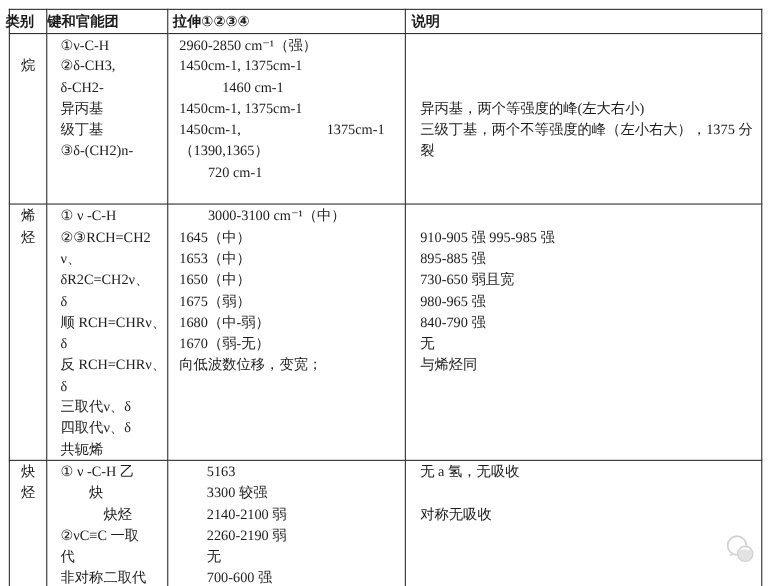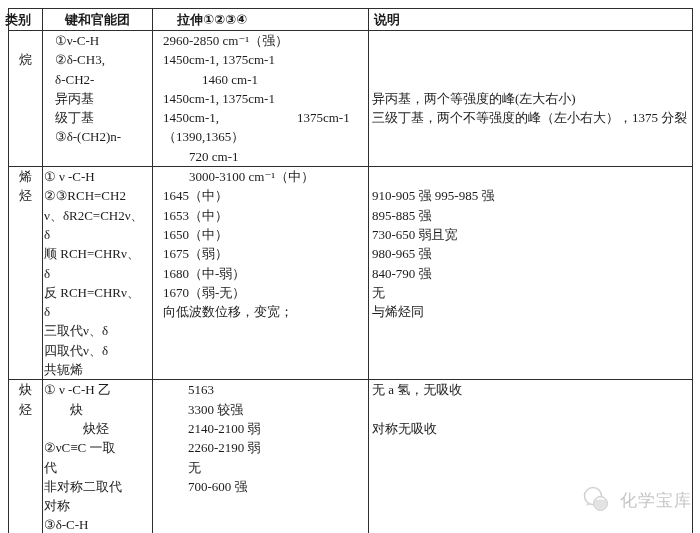--- a/index.html
+++ b/index.html
@@ -26,36 +26,36 @@
   .ir-table th{
     font-family:"DejaVu Sans","Liberation Sans",sans-serif;
     font-weight:bold;
     font-size:13px;
     height:21px;
     text-align:left;
     vertical-align:middle;
     white-space:nowrap;
   }
   th.h-cat{padding-left:2px;text-indent:-6px;margin-left:44px;}
-  th.h-bond{text-align:center;}
-  th.h-stretch{padding-left:24px;}
+  th.h-bond{}
+  th.h-stretch{padding-left:4px;}
   th.h-note{padding-left:5px;}
   .line{
     font-size:13px;
     line-height:19.3px;
     min-height:19.3px;
     white-space:pre-wrap;
     overflow:hidden;
   }
   td.cat{text-align:center;}
-  td.bonds{padding-left:1px;}
+  td.bonds{padding-left:12px;}
   .row-0 td.bonds{padding-left:12px;}
   td.stretch{padding-left:10px;}
   .row-2 td.stretch{padding-left:35px;}
-  td.notes{padding-left:3px;}
+  td.notes{padding-left:13px;}
   .watermark{
     position:absolute;
     top:486px;
     right:8px;
     display:flex;
     align-items:center;
     gap:5px;
     color:#c6c6c6;
     font-family:"DejaVu Sans","Liberation Sans",sans-serif;
     font-size:17px;
@@ -198,14 +198,13 @@
     </tbody>
 </table>
 
 <div class="watermark">
   <svg width="34" height="28" viewBox="0 0 34 28">
     <circle cx="12" cy="10" r="8.5" fill="none" stroke="#d2d2d2" stroke-width="1.6"></circle>
     <path d="M7 16 L5 20 L10 18 Z" fill="#d8d8d8"></path>
     <circle cx="19.5" cy="17.5" r="7" fill="#e3e3e3" stroke="#cfcfcf" stroke-width="1"></circle>
     <path d="M16 13.5 q3 -2 7 0" fill="none" stroke="#ffffff" stroke-width="1.4"></path>
   </svg>
-  <span>化学宝库</span>
 </div>
 
 </body></html>

